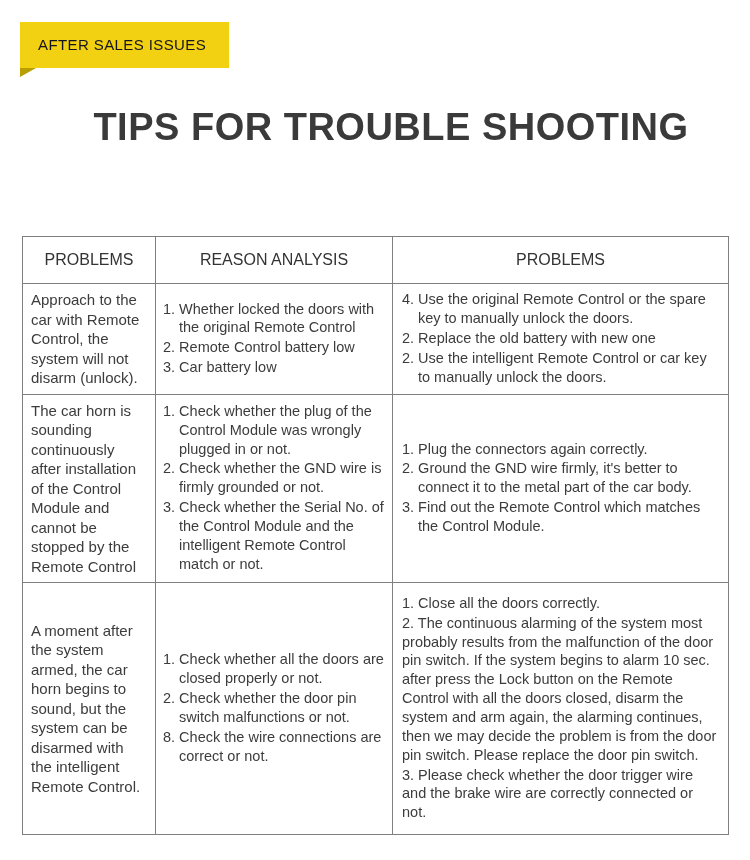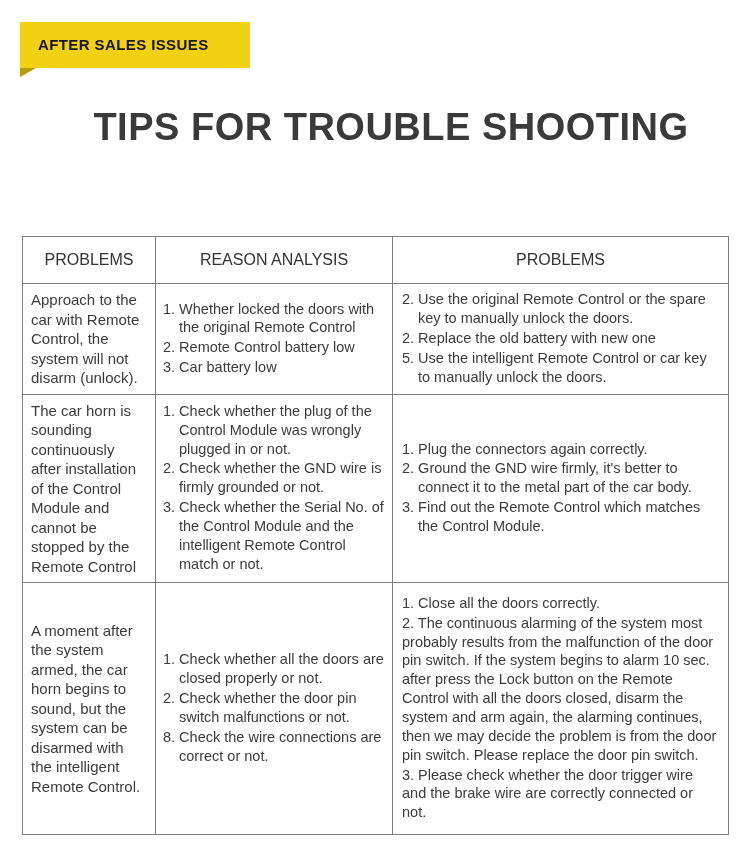--- a/index.html
+++ b/index.html
@@ -17,25 +17,25 @@
     color: #3c3c3c;
   }
 
   
   .ribbon-main {
     position: absolute;
     top: 22px;
     left: 20px;
     height: 46px;
     line-height: 46px;
-    padding: 0 41px 0 18px;
+    padding: 0 23px 0 18px;
     background: #f2d112;
     color: #15151f;
     font-size: 15px;
-    font-weight: bold;
+    font-weight: normal;
     letter-spacing: 0.4px;
     white-space: nowrap;
   }
   .ribbon-fold {
     position: absolute;
     top: 68px;
     left: 20px;
     width: 16px;
     height: 9px;
     background: #b89e00;
@@ -126,23 +126,23 @@
       <tr class="r1">
         <td class="problem-cell">
           <div>Approach to the car with Remote Control, the system will not disarm (unlock).</div>
         </td>
         <td class="reason-cell">
           <div class="li hang">1. Whether locked the doors with the original Remote Control</div>
           <div class="li hang">2. Remote Control battery low</div>
           <div class="li hang">3. Car battery low</div>
         </td>
         <td class="solution-cell">
-          <div class="li hang">2. Use the original Remote Control or the spare key to manually unlock the doors.</div>
+          <div class="li hang">4. Use the original Remote Control or the spare key to manually unlock the doors.</div>
           <div class="li hang">2. Replace the old battery with new one</div>
-          <div class="li hang">5. Use the intelligent Remote Control or car key to manually unlock the doors.</div>
+          <div class="li hang">2. Use the intelligent Remote Control or car key to manually unlock the doors.</div>
         </td>
       </tr>
 
       <tr class="r2">
         <td class="problem-cell">
           <div>The car horn is sounding continuously after installation of the Control Module and cannot be stopped by the Remote Control</div>
         </td>
         <td class="reason-cell">
           <div class="li hang">1. Check whether the plug of the Control Module was wrongly plugged in or not.</div>
           <div class="li hang">2. Check whether the GND wire is firmly grounded or not.</div>

